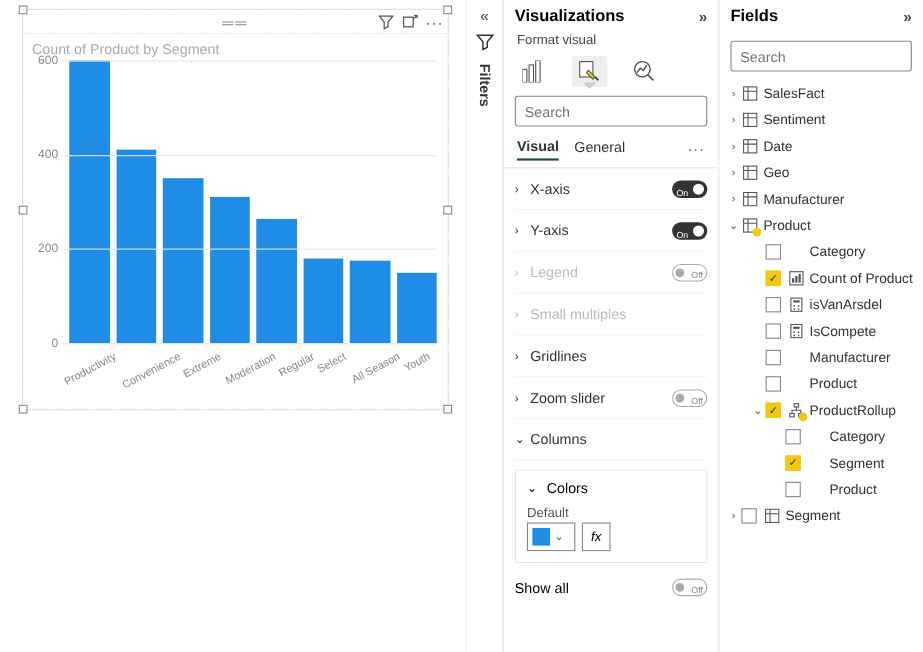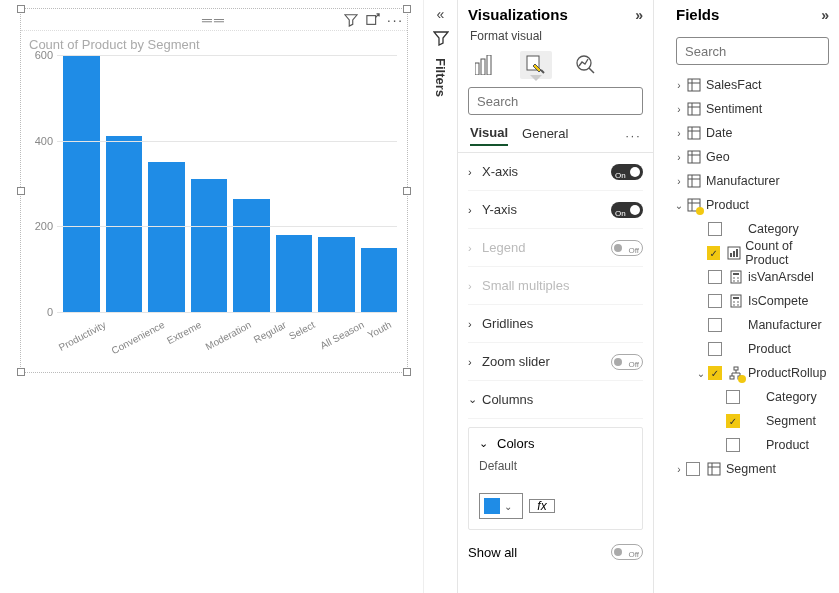--- a/index.html
+++ b/index.html
@@ -22,21 +22,21 @@
   .handle { position: absolute; width: 8px; height: 8px; border: 1px solid #888; background: #fff; }
   .h-tl { top:-4px; left:-4px; } .h-tr { top:-4px; right:-4px; } .h-bl { bottom:-4px; left:-4px; } .h-br { bottom:-4px; right:-4px; }
   .h-l { left:-4px; top:50%; margin-top:-4px; } .h-r { right:-4px; top:50%; margin-top:-4px; }
 
   .filters-rail { width: 34px; border-left: 1px solid #eee; display: flex; flex-direction: column; align-items: center; padding-top: 6px; }
   .filters-rail .collapse { font-size: 14px; color: #444; cursor: pointer; margin-bottom: 8px; }
   .filters-label { writing-mode: vertical-rl; font-size: 13px; font-weight: 600; color: #333; margin-top: 6px; }
 
   .pane { border-left: 1px solid #e5e5e5; display: flex; flex-direction: column; }
   .viz-pane { width: 196px; }
-  .fields-pane { width: 186px; padding-left: 12px; }
+  .fields-pane { width: 186px; }
   .pane-header { display: flex; align-items: center; justify-content: space-between; padding: 6px 10px; font-size: 15px; font-weight: 600; }
   .pane-header .exp { font-size: 14px; color: #444; cursor: pointer; }
   .sub-label { font-size: 12px; color: #444; padding: 0 12px 4px 12px; }
   .fmt-icons { display: flex; gap: 18px; padding: 4px 12px 0 12px; position: relative; }
   .fmt-icon { width: 32px; height: 28px; display: flex; align-items: center; justify-content: center; cursor: pointer; border-radius: 2px; }
   .fmt-icon.sel { background: #eee; position: relative; }
   .fmt-icon.sel::after { content:""; position:absolute; bottom:-8px; left:50%; transform:translateX(-50%); border:6px solid transparent; border-top-color:#ccc; }
   .search-box { margin: 8px 10px; border: 1px solid #888; border-radius: 3px; display: flex; align-items: center; height: 28px; padding: 0 6px; }
   .search-box input { border: none; outline: none; flex: 1; font-size: 13px; background: transparent; }
   .tabs { display: flex; align-items: center; gap: 14px; padding: 2px 12px 0 12px; font-size: 13px; }
@@ -50,25 +50,25 @@
   .chev { width: 14px; color: inherit; font-size: 11px; }
   .prop-lbl { flex: 1; }
   .toggle { width: 32px; height: 16px; border-radius: 8px; position: relative; font-size: 8px; color: #fff; display: flex; align-items: flex-end; }
   .toggle.on { background: #333; justify-content: flex-start; padding-left: 4px; }
   .toggle.off { background: #fff; border:1px solid #aaa; color: #888; justify-content: flex-end; padding-right: 3px; }
   .toggle .knob { position: absolute; width: 10px; height: 10px; border-radius: 50%; background: #fff; top: 3px; }
   .toggle.on .knob { right: 3px; }
   .toggle.off .knob { left: 2px; background:#aaa; width:8px; height:8px; top:3px; }
   .colors-card { margin: 8px 10px; border: 1px solid #e5e5e5; border-radius: 2px; padding: 8px 10px 10px 10px; }
   .colors-title { font-size: 13px; display: flex; align-items: center; gap: 4px; margin-bottom: 8px; }
-  .def-row { font-size: 12px; color: #555; margin-bottom: 20px; }
+  .def-row { font-size: 12px; color: #555; margin-bottom: 2px; }
   .swatch-row { display: flex; gap: 6px; align-items: center; }
   .swatch-btn { width: 44px; height: 26px; border: 1px solid #888; display: flex; align-items: center; padding: 0 4px; gap: 4px; cursor: pointer; }
   .swatch { width: 16px; height: 16px; background: #1f8ce6; }
-  .fx-btn { width: 26px; height: 14px; border: 1px solid #888; display: flex; align-items: center; justify-content: center; font-style: italic; font-size: 12px; cursor: pointer; }
+  .fx-btn { width: 26px; height: 26px; border: 1px solid #888; display: flex; align-items: center; justify-content: center; font-style: italic; font-size: 12px; cursor: pointer; }
   .showall { display: flex; align-items: center; justify-content: space-between; padding: 6px 10px 0 10px; font-size: 13px; }
 
   .fields-body { padding: 0 6px; }
   .fld-row { display: flex; align-items: center; height: 24px; font-size: 12.5px; color: #333; cursor: pointer; }
   .fld-row .tw { width: 14px; font-size: 10px; color: #555; text-align: center; }
   .fld-row .cb { width: 14px; height: 14px; border: 1px solid #888; margin-right: 6px; display:flex; align-items:center; justify-content:center; font-size:10px; }
   .fld-row .cb.checked { background: #f2c811; border-color: #f2c811; color: #333; }
   .fld-row .tico { width: 16px; display:flex; align-items:center; justify-content:center; margin-right: 4px; color:#555; }
   .fld-row.child { padding-left: 22px; }
   .fld-row.grandchild { padding-left: 40px; }

